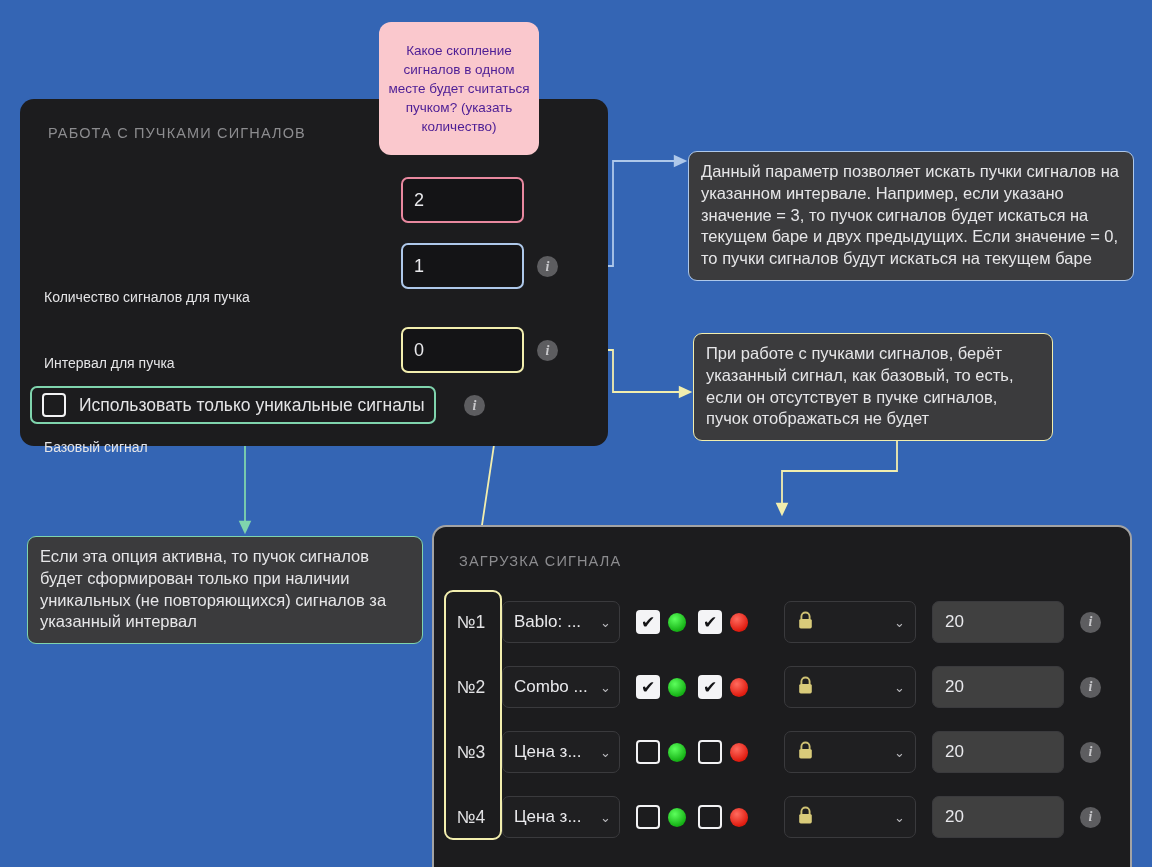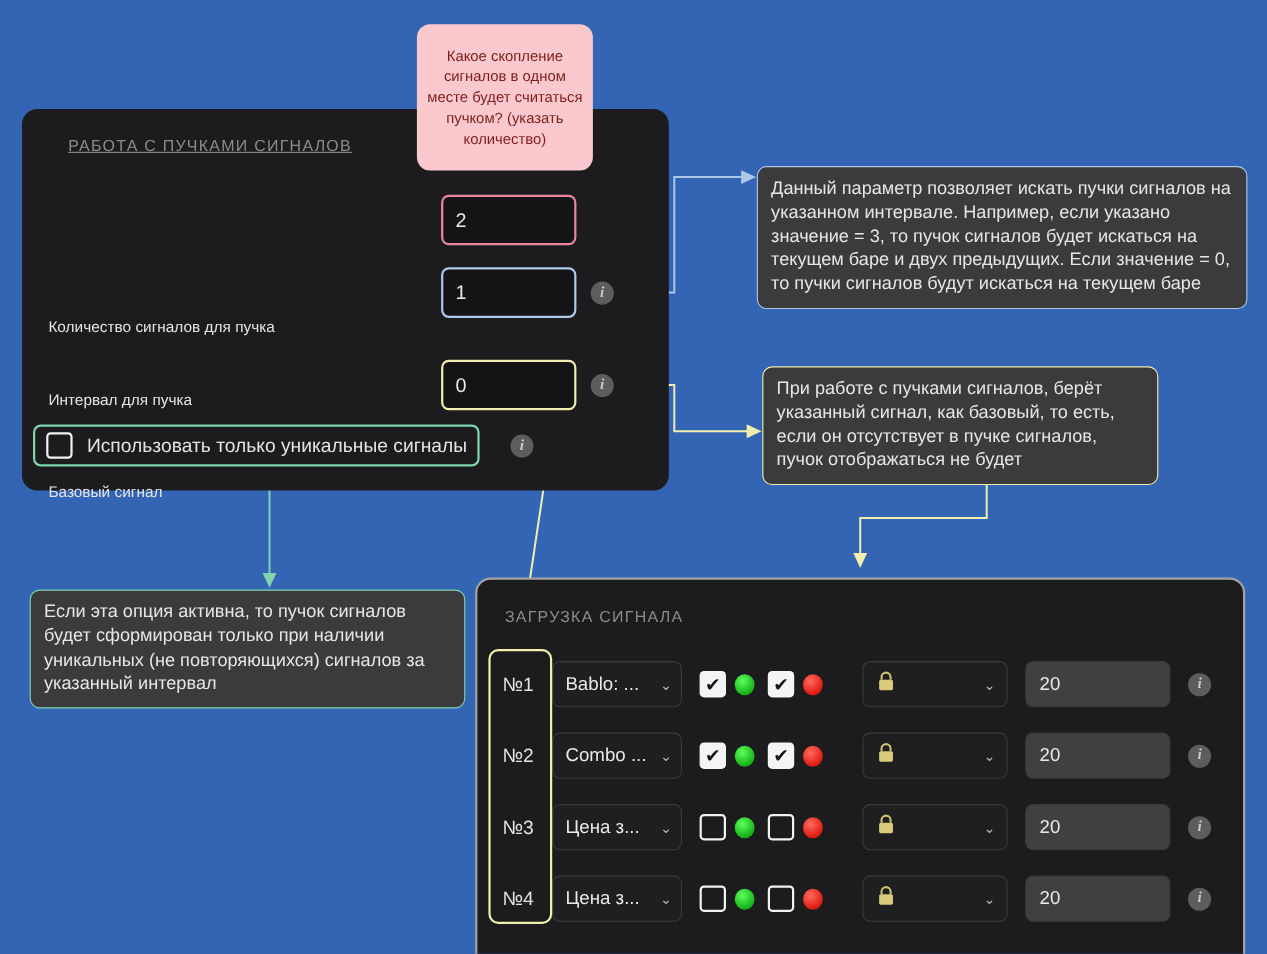--- a/index.html
+++ b/index.html
@@ -144,21 +144,21 @@
   
   .callout{
     position:absolute;
     border-radius:10px;
     box-sizing:border-box;
     font-size:16.5px;
     line-height:1.32;
   }
   #callout-pink{
     left:379px;top:22px;width:160px;height:133px;
-    background:#fac8cd;color:#7f1d1d;
+    background:#fac8cd;color:#4c1d95;
     text-align:center;
     display:flex;align-items:center;justify-content:center;
     padding:6px 8px;
     font-size:13.5px;line-height:1.42;
     border-radius:12px;
   }
   .tip{
     background:#3b3b3d;color:#e6e6e8;
     padding:9px 12px 10px 12px;
     border-radius:9px;
@@ -197,21 +197,21 @@
     <path d="M556,350 L613,350 L613,392 L686,392" stroke="#f2eeae" stroke-width="1.8" fill="none" marker-end="url(#ar-yellow)"></path>
 
     <path d="M897,437 L897,471 L782,471 L782,510" stroke="#f2eeae" stroke-width="1.8" fill="none" marker-end="url(#ar-yellow)"></path>
 
     <path d="M497,373 L497,425 L473,585" stroke="#f2eeae" stroke-width="1.8" fill="none" marker-end="url(#ar-yellow)"></path>
 
     <path d="M245,425 L245,528" stroke="#7fd4ad" stroke-width="1.8" fill="none" marker-end="url(#ar-green)"></path>
   </svg>
 
   <div class="panel" id="settings-panel">
-    <div class="panel-title" style="left:42px;top:26px;text-decoration:underline;">РАБОТА С ПУЧКАМИ СИГНАЛОВ</div>
+    <div class="panel-title" style="left:28px;top:26px;">РАБОТА С ПУЧКАМИ СИГНАЛОВ</div>
 
     <div class="setting-label" style="left:24px;top:190px;">Количество сигналов для пучка</div>
     <div class="setting-label" style="left:24px;top:256px;">Интервал для пучка</div>
     <div class="setting-label" style="left:24px;top:340px;">Базовый сигнал</div>
   </div>
 
   <div class="num-input b-pink" style="left:401px;top:177px;">2</div>
   <div class="num-input b-blue" style="left:401px;top:243px;">1</div>
   <div class="num-input b-yellow" style="left:401px;top:327px;">0</div>
 

